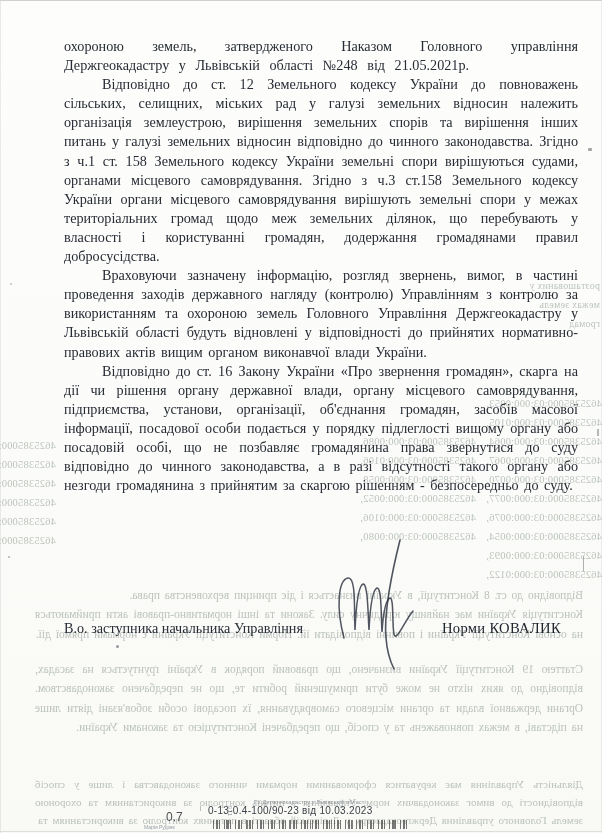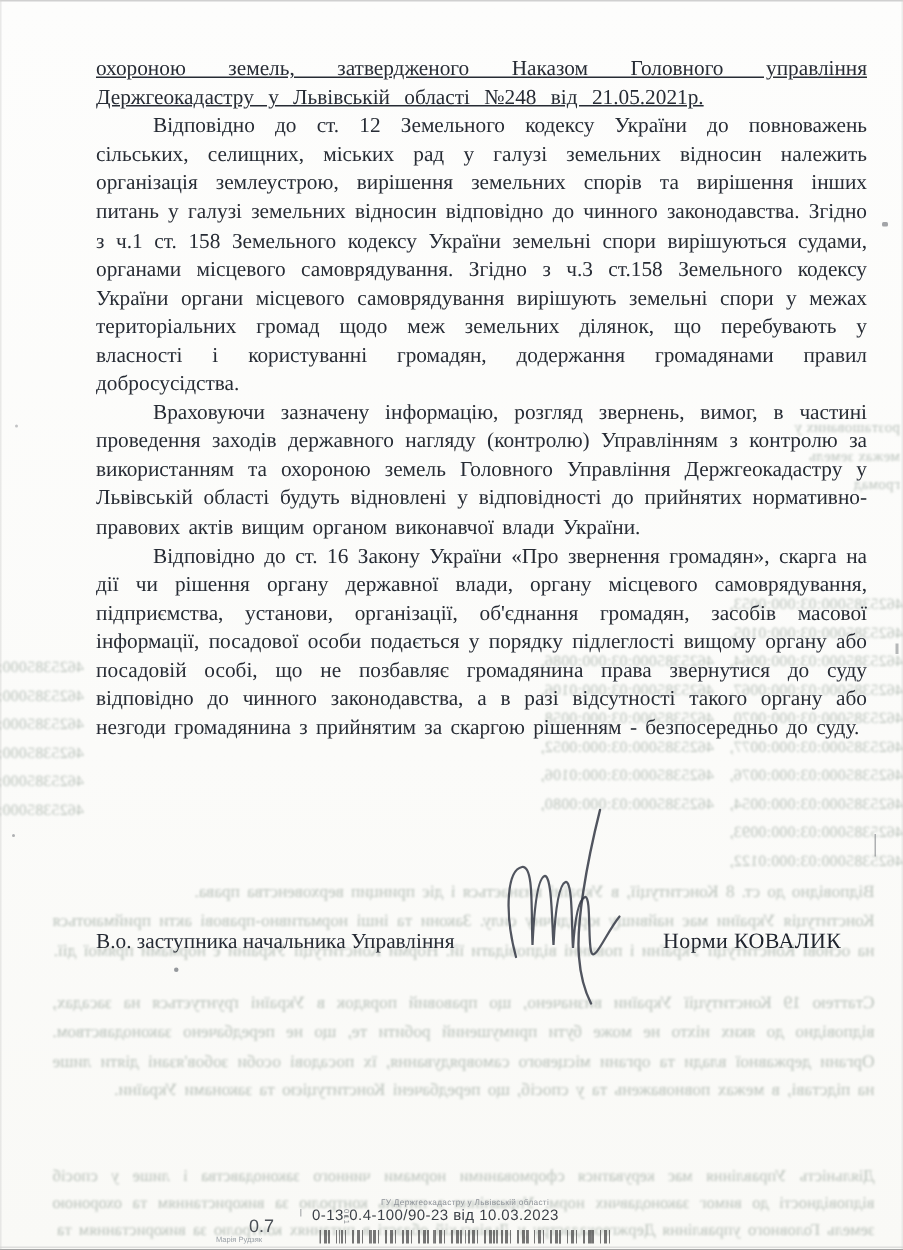--- a/index.html
+++ b/index.html
@@ -17,21 +17,21 @@
   .edge-left{position:absolute;left:0;top:0;width:1px;height:100%;background:#d6d6d4;opacity:.5;}
   .edge-right{position:absolute;left:601px;top:0;width:1px;height:100%;background:#d6d6d4;opacity:.45;}
 
   
   .text-block{
     position:absolute;left:64px;top:37px;width:514px;z-index:2;
     color:#262b34;font-size:14.2px;line-height:19.1px;
     text-align:justify;word-spacing:2px;
   }
   .para{margin:0;text-indent:38px;}
-  .para-first{text-indent:0;word-spacing:6px;text-decoration:underline;}
+  .para-first{text-indent:0;word-spacing:6px;}
 
   
   .sig-title{position:absolute;left:64px;top:620px;z-index:3;color:#262b34;font-size:14.2px;}
   .sig-name{position:absolute;left:442px;top:620px;z-index:3;color:#20252e;font-size:14.6px;letter-spacing:.3px;}
   .sig-ink{position:absolute;left:328px;top:538px;width:122px;height:132px;z-index:4;}
 
   
   .stamp-org{position:absolute;left:203px;top:799px;width:214px;text-align:center;z-index:3;
     font-family:"Liberation Sans",sans-serif;font-size:5.5px;color:#8d9298;letter-spacing:.2px;}
   .stamp-ref{position:absolute;left:208px;top:805px;z-index:3;

